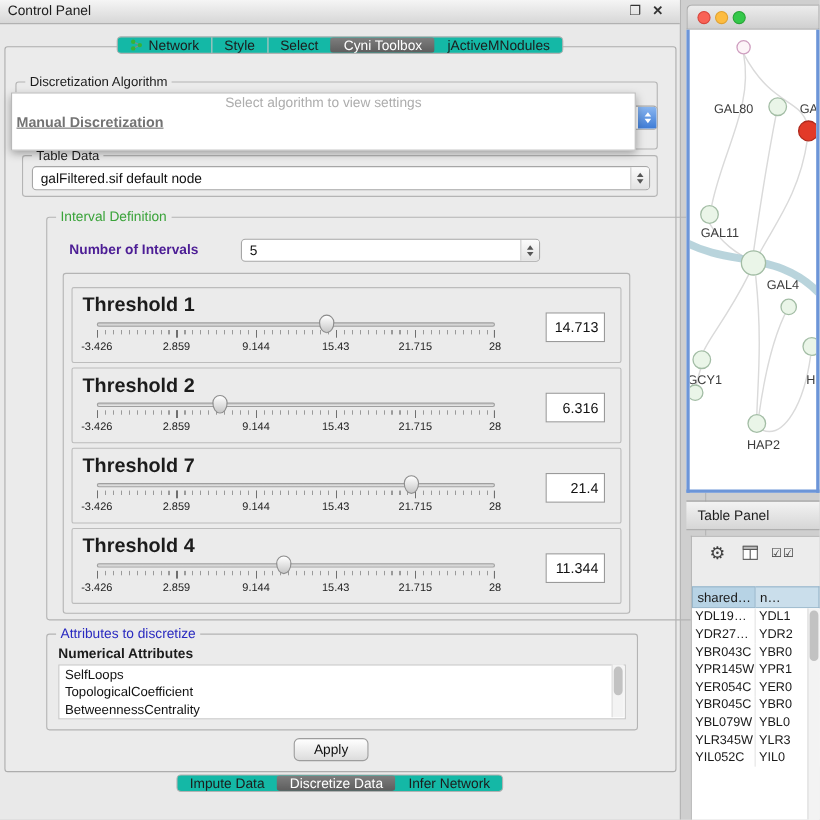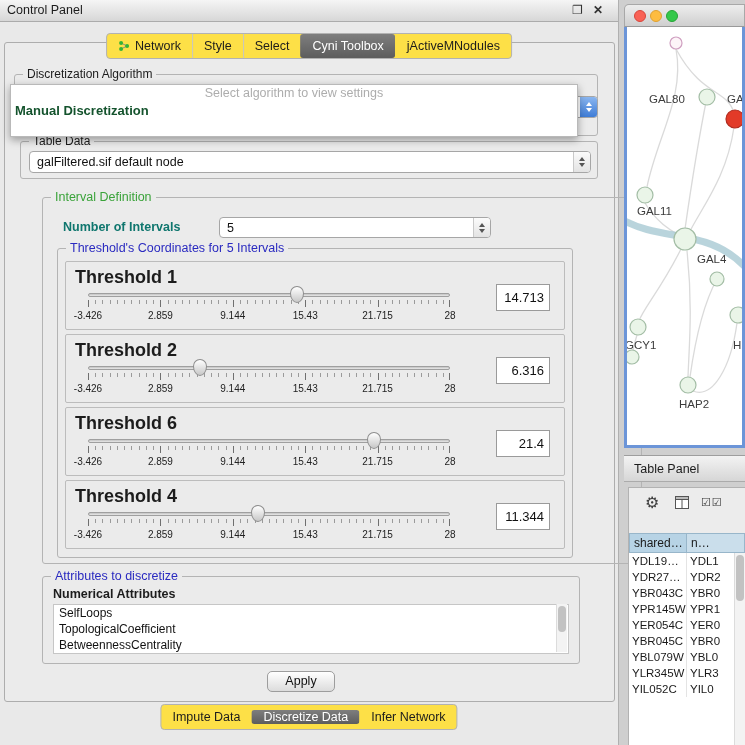--- a/index.html
+++ b/index.html
@@ -8,22 +8,22 @@
 
   
   #control-panel { position:absolute; left:0; top:0; width:619px; height:745px;
     background:#e9e9e9; border-right:1px solid #b0b0b0; }
   #cp-titlebar { position:absolute; left:0; top:0; width:100%; height:22px;
     background:linear-gradient(#f5f5f5,#d7d7d7); border-bottom:1px solid #ababab;padding-left:40px; }
   #cp-title { position:absolute; left:7px; top:3px; font-size:12.5px; color:#1c1c1c; }
   .tb-icon { position:absolute; top:3px; font-size:12px; color:#333; cursor:default; }
 
   
-  .seg { position:absolute; left:50%; transform:translateX(-50%); height:26px;
-    display:flex; align-items:stretch; background:#fde047;
+  .seg { position:absolute; left:50%; transform:translateX(-50%); height:16px;
+    display:flex; align-items:stretch; background:#14b8a6;
     border:1px solid #b2b2b2; border-radius:4px; z-index:10; }
   .seg .item { display:flex; align-items:center; gap:5px; padding:0 11px;
     font-size:12.5px; color:#1c1c1c; border-left:1px solid #c6c6c6; white-space:nowrap; }
   .seg .item:first-child { border-left:none; }
   .seg .item.sel { background:linear-gradient(#7e7e7e,#5d5d5d); color:#fff;
     border-radius:3px; border-left-color:transparent; }
   .seg .item.sel + .item { border-left-color:transparent; }
   #top-tabs { top:33px; }
   #bottom-tabs { top:704px;align-items:center; }
 
@@ -52,21 +52,21 @@
   .stepper.blue .up { border-bottom-color:#fff; }
   .stepper.blue .dn { border-top-color:#fff; }
 
   
   #algo-popup { position:absolute; left:10px; top:84px; width:568px; height:53px;
     background:#fff; border:1px solid #b9b9b9; box-shadow:0 3px 8px rgba(0,0,0,.35);
     z-index:20; }
   #algo-popup .ph { height:17px; line-height:17px; text-align:center;
     color:#adadad; font-size:12.5px; }
   #algo-popup .opt { height:17px; line-height:17px; padding-left:4px;
-    font-size:13px; color:#14532d; }
+    font-size:13px; color:#737373;text-decoration:underline; }
   #algo-popup .opt.b { font-weight:bold; }
 
   
   .thr-box { position:absolute; left:7px; width:500px; height:69px;
     border:1px solid #bcbcbc; border-radius:2px; background:#ebebeb; }
   .thr-label { position:absolute; left:9px; top:5px; font-size:18px;
     font-weight:bold; color:#1c1c1c; }
   .slider { position:absolute; left:22px; top:24px; width:362px; height:40px; }
   .track { position:absolute; left:0; top:7px; width:100%; height:4px;
     background:linear-gradient(#c2c2c2,#e9e9e9); border:1px solid #9f9f9f;
@@ -212,31 +212,30 @@
       <span class="stepper">
         <span class="up"></span>
           <span class="dn"></span>
       </span>
     </div>
   </div>
 
   <div class="group" style="left:42px; top:197px; width:600px; height:367px;">
     <span class="glabel green">Interval Definition</span>
 
-    <span style="position:absolute; left:20px; top:22px; font-size:12.5px; font-weight:bold; color:#0f766e;">Number of Intervals</span>
+    <span style="position:absolute; left:20px; top:22px; font-size:12.5px; font-weight:bold; color:#4c1d95;">Number of Intervals</span>
     <div class="combo" style="left:176px; top:19px; width:272px; height:21px;">
       <span class="val">5</span>
       <span class="stepper">
         <span class="up"></span>
           <span class="dn"></span>
       </span>
     </div>
 
     <div class="group" style="left:14px; top:50px; width:516px; height:310px; background:#ebebeb;">
-      <span class="glabel blue">Threshold's Coordinates for 5 Intervals</span>
 
       <div class="thr-box" style="top:12px;">
         <div class="thr-label">Threshold 1</div>
         <div class="slider">
           <div class="track"></div>
           <div class="ticks"></div>
           <div class="handle" style="left: calc(57.7197% - 7px);"></div>
           <div class="scale">
 
           <span>-3.426</span>
@@ -263,21 +262,21 @@
               <span>9.144</span>
               <span>15.43</span>
               <span>21.715</span>
               <span>28</span>
             </div>
         </div>
         <div class="thr-value">6.316</div>
       </div>
 
       <div class="thr-box" style="top:158px;">
-        <div class="thr-label">Threshold 6</div>
+        <div class="thr-label">Threshold 7</div>
         <div class="slider">
           <div class="track"></div>
           <div class="ticks"></div>
           <div class="handle" style="left: calc(78.9983% - 7px);"></div>
           <div class="scale">
 
           <span>-3.426</span>
               <span>2.859</span>
               <span>9.144</span>
               <span>15.43</span>

